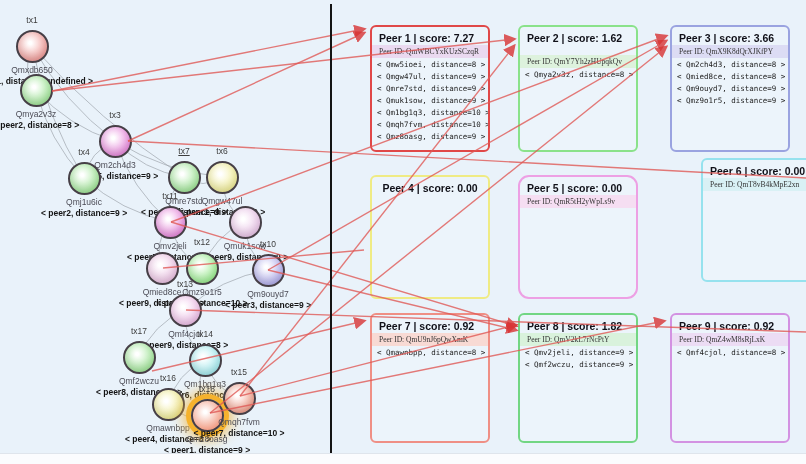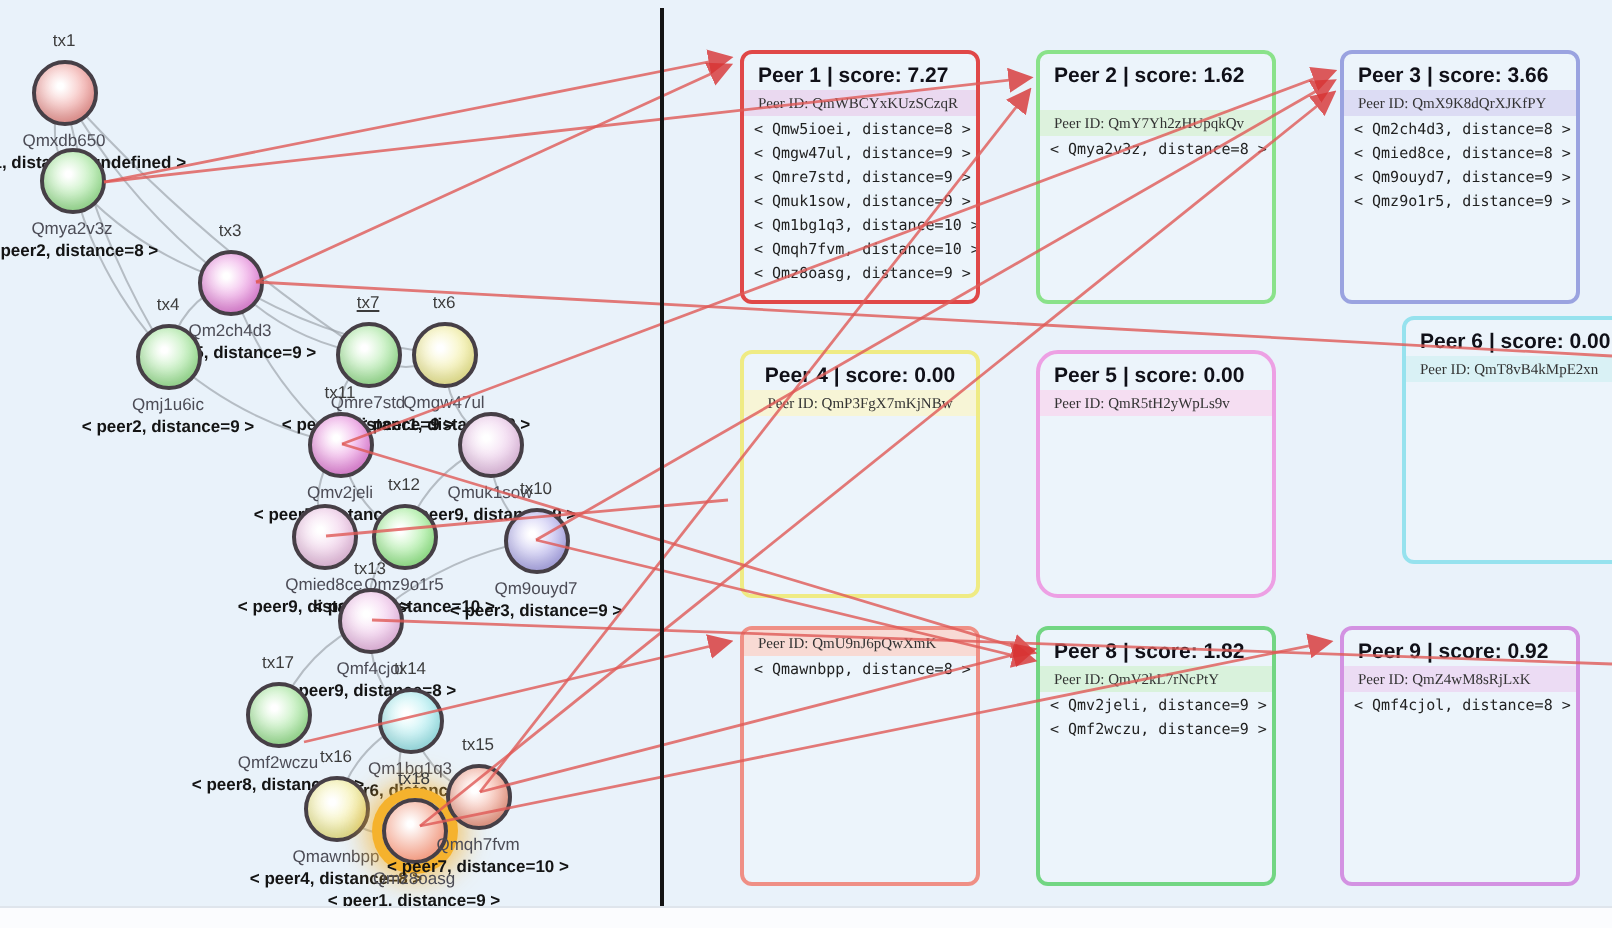--- a/index.html
+++ b/index.html
@@ -170,34 +170,34 @@
       <div class="card-id" style="background: rgb(220, 220, 244);">Peer ID: QmX9K8dQrXJKfPY</div>
       <div class="entries">
           <div class="entry">&lt; Qm2ch4d3, distance=8 &gt;</div>
           <div class="entry">&lt; Qmied8ce, distance=8 &gt;</div>
           <div class="entry">&lt; Qm9ouyd7, distance=9 &gt;</div>
           <div class="entry">&lt; Qmz9o1r5, distance=9 &gt;</div>
         </div>
     </div>
     <div class="card c3" id="card3" style="border-color: rgb(239, 235, 132); text-align: center;">
       <div class="card-title">Peer 4 | score: 0.00</div>
-      <div class="card-id" style="background: rgb(247, 245, 214);">Peer ID: QmP3FgX7mKjNBw</div>
       <div class="entries"></div>
     </div>
     <div class="card c4" id="card4" style="border-color: rgb(237, 160, 228); border-radius: 11px;">
       <div class="card-title">Peer 5 | score: 0.00</div>
       <div class="card-id" style="background: rgb(245, 222, 242);">Peer ID: QmR5tH2yWpLs9v</div>
       <div class="entries"></div>
     </div>
     <div class="card c5" id="card5" style="border-color: rgb(150, 226, 238);">
       <div class="card-title">Peer 6 | score: 0.00</div>
       <div class="card-id" style="background: rgb(217, 241, 245);">Peer ID: QmT8vB4kMpE2xn</div>
       <div class="entries"></div>
     </div>
     <div class="card c6" id="card6" style="border-color: rgb(239, 143, 133);">
+      <div class="card-title">Peer 7 | score: 0.92</div>
       <div class="card-id" style="background: rgb(248, 218, 212);">Peer ID: QmU9nJ6pQwXmK</div>
       <div class="entries">
           <div class="entry">&lt; Qmawnbpp, distance=8 &gt;</div>
         </div>
     </div>
     <div class="card c7" id="card7" style="border-color: rgb(114, 214, 131);">
       <div class="card-title">Peer 8 | score: 1.82</div>
       <div class="card-id" style="background: rgb(217, 242, 220);">Peer ID: QmV2kL7rNcPtY</div>
       <div class="entries">
           <div class="entry">&lt; Qmv2jeli, distance=9 &gt;</div>

